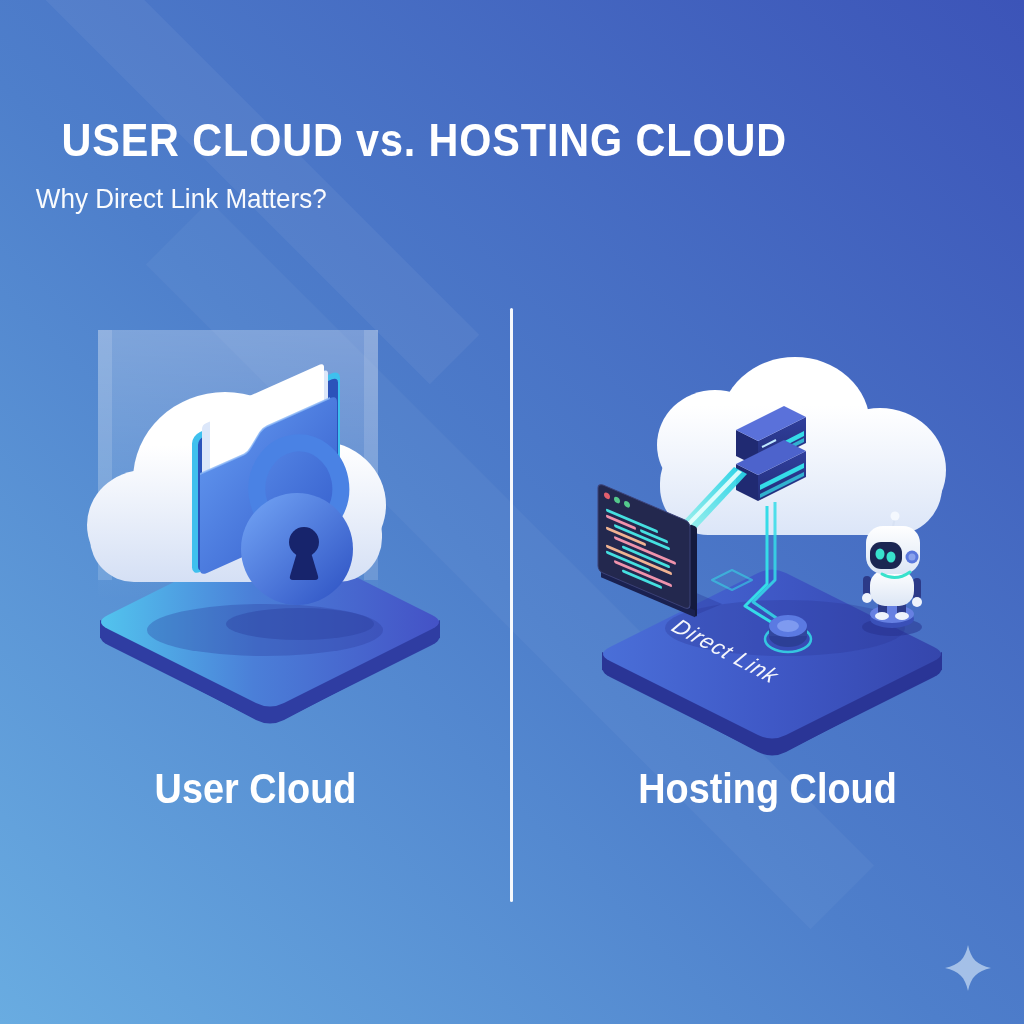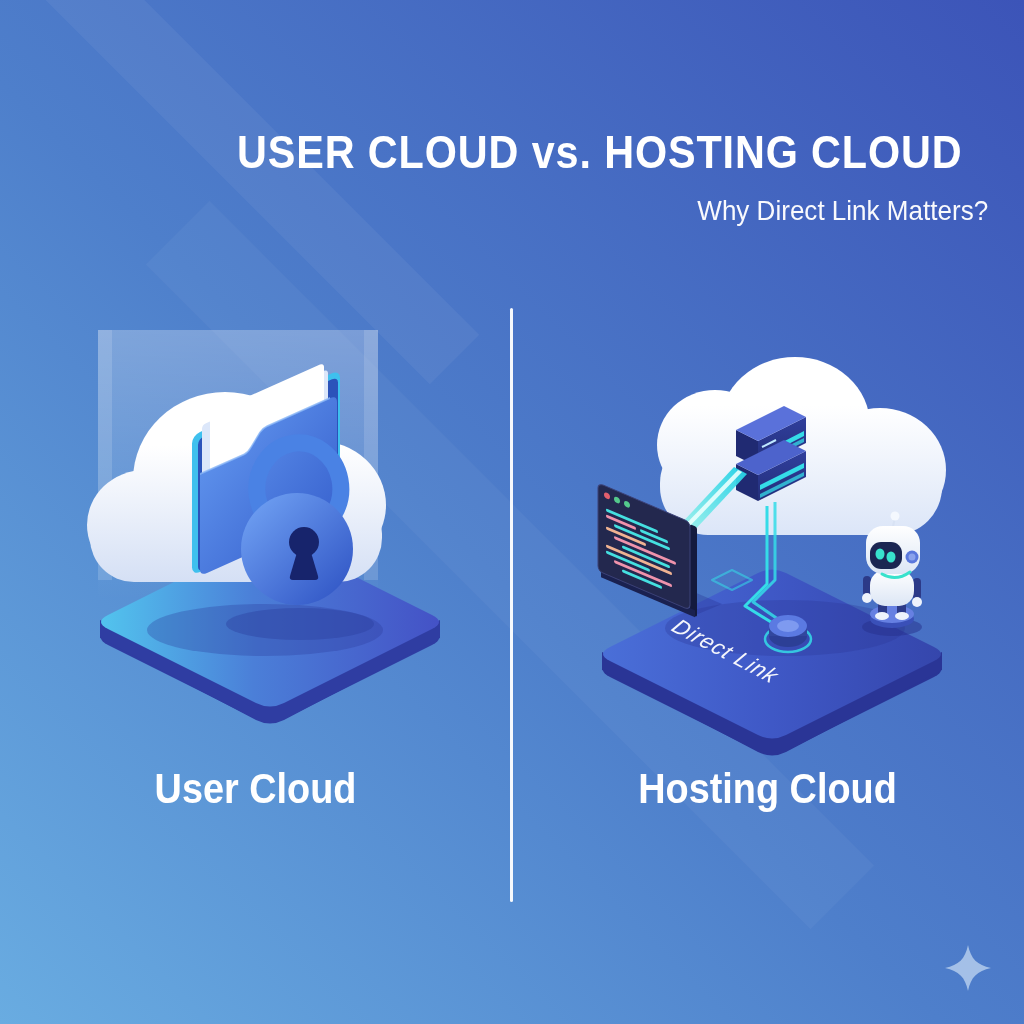--- a/index.html
+++ b/index.html
@@ -4,21 +4,21 @@
 <style>
   html,body{margin:0;padding:0;background:#2e3f8e;}
   .canvas{
     position:relative;width:1024px;height:1024px;margin:0 auto;overflow:hidden;
     background:linear-gradient(to top right,#69ace1 0%,#4e7fcb 46%,#3c54b8 100%);
     font-family:"Liberation Sans",sans-serif;
   }
   .streak{position:absolute;background:rgba(255,255,255,.05);transform:rotate(45deg);pointer-events:none;}
   .streak.s1{left:-160px;top:70px;width:720px;height:70px;}
   .streak.s2{left:40px;top:520px;width:940px;height:90px;background:rgba(255,255,255,.04);}
-  header{position:absolute;top:112px;left:0;width:100%;text-align:right;color:#fff;margin-top:12px;}
+  header{position:absolute;top:112px;left:0;width:100%;text-align:left;color:#fff;}
   h1.title{
     margin:0;font-size:47px;font-weight:bold;letter-spacing:1px;
     transform:scaleX(.88);transform-origin:center;white-space:nowrap;
   }
   p.subtitle{
     margin:16px 0 0 0;font-size:28px;font-weight:400;opacity:.97;
     transform:scaleX(.93);transform-origin:center;
   }
   .divider{position:absolute;left:510px;top:308px;width:3px;height:594px;
     background:rgba(255,255,255,.95);border-radius:2px;}

